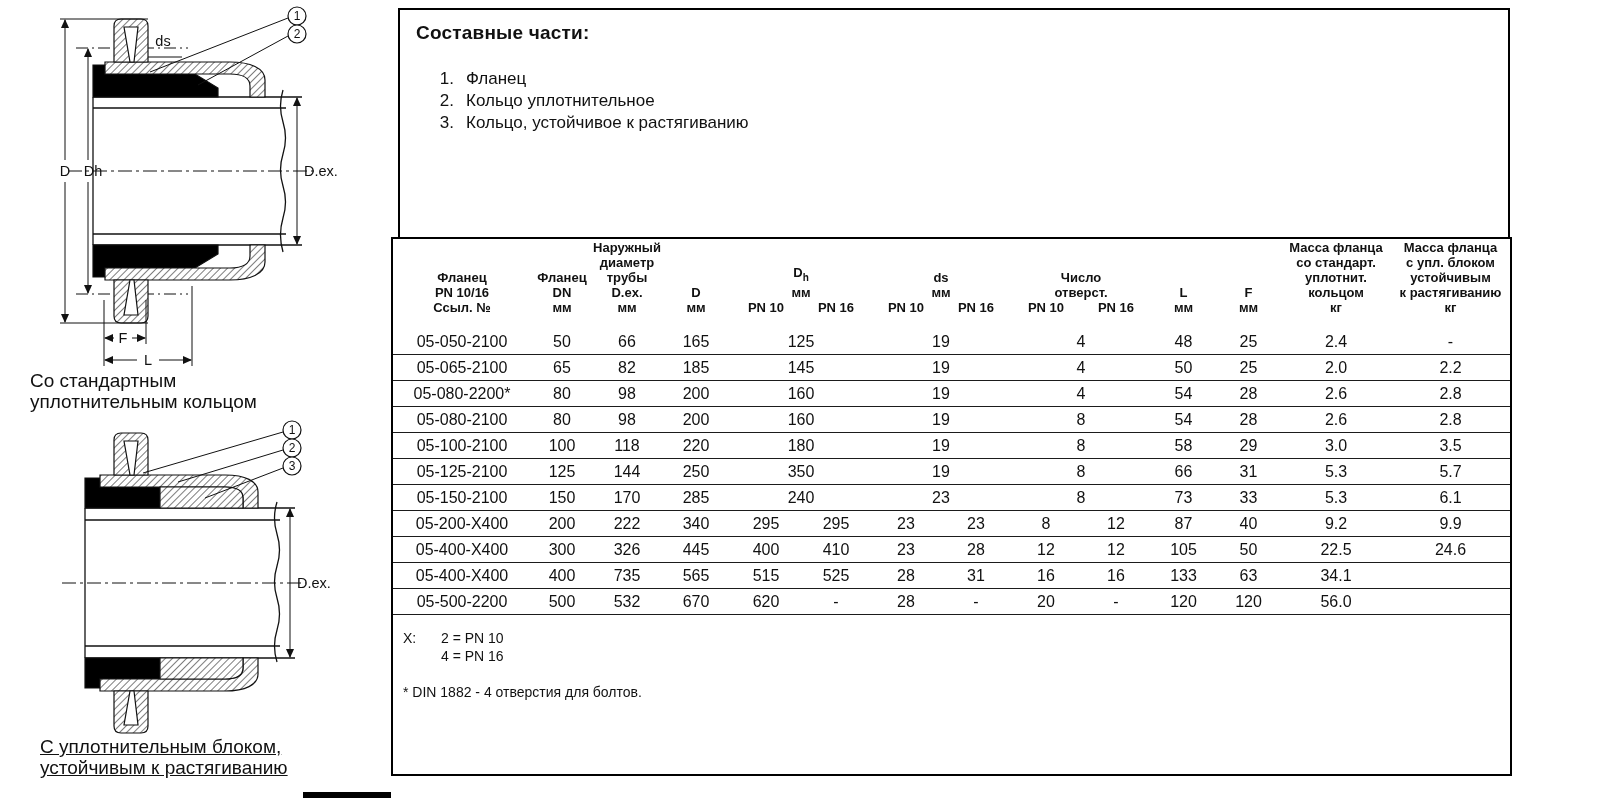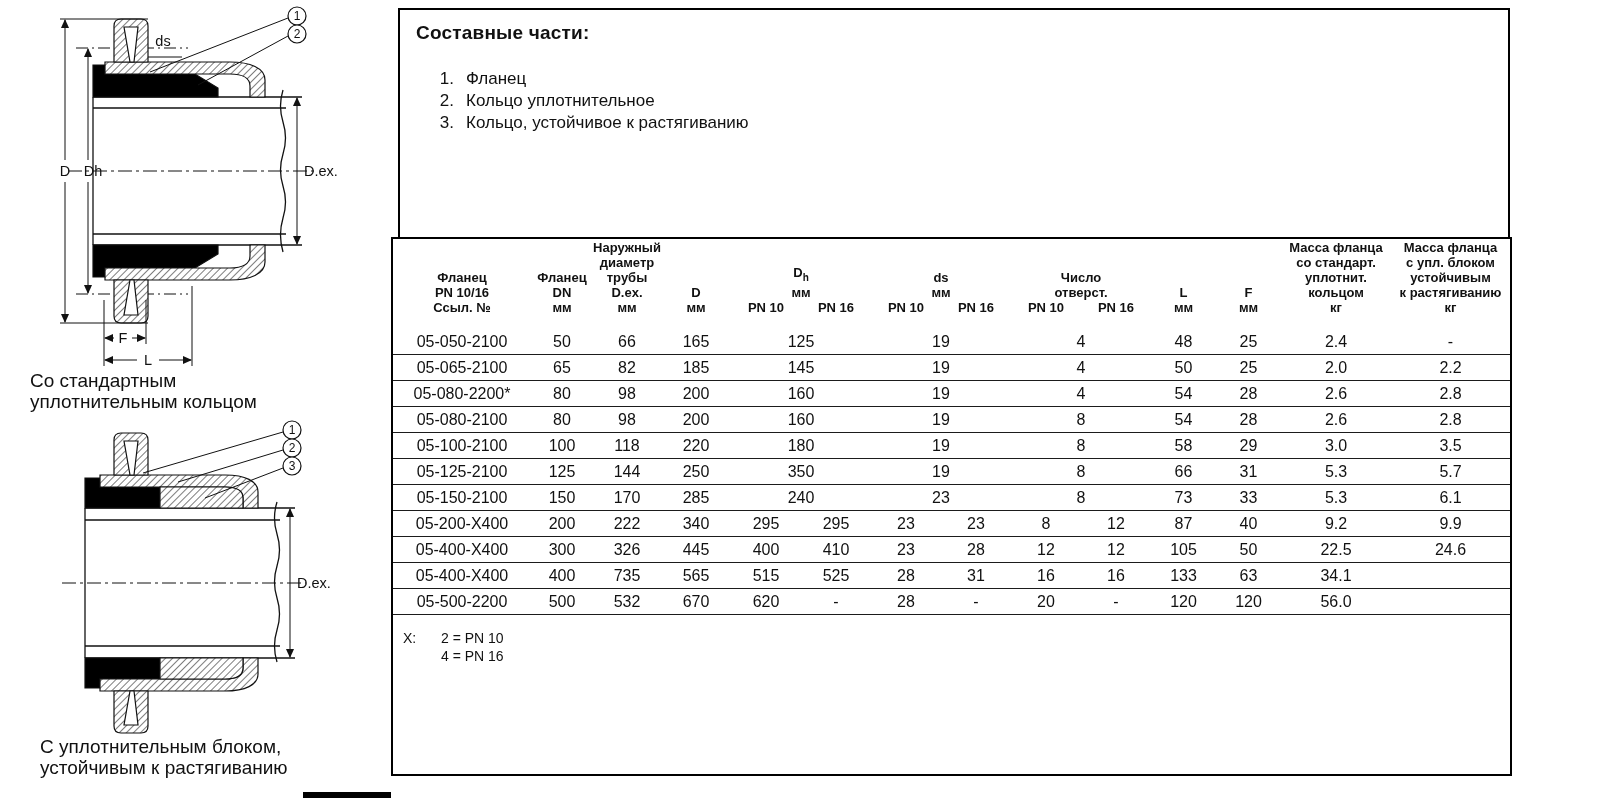--- a/index.html
+++ b/index.html
@@ -36,21 +36,21 @@
   .footnotes { margin:14px 0 0 10px; font-size:14px; line-height:18px; }
   .fx { display:flex; }
   .fx .xl { width:38px; }
   .din { margin-top:18px; }
 
   
   .drawing { position:absolute; left:0; top:0; }
   .drawing2 { position:absolute; left:0; top:420px; }
   .cap { position:absolute; text-align:left; font-size:19px; line-height:21px; }
   .cap1 { left:30px; top:370px; width:320px; }
-  .cap2 { left:40px; top:736px; width:320px; }
+  .cap2 { left:40px; top:736px; width:320px;text-decoration:underline; }
   .bottom-strip { position:absolute; left:303px; top:792px; width:88px; height:6px; background:#000; }
   svg text { font-family:"Liberation Sans", sans-serif; fill:#111; }
 </style>
 </head>
 <body>
 
 <div class="page">
 
   <svg class="drawing" width="390" height="368" viewBox="0 0 390 368">
     <defs>
@@ -452,16 +452,17 @@
     </table>
 
     <div class="footnotes">
       <div class="fx">
         <span class="xl">X:</span>
         <span>
           <div>2 = PN 10</div>
           <div>4 = PN 16</div>
         </span>
       </div>
+      <div class="din">* DIN 1882 - 4 отверстия для болтов.</div>
     </div>
   </div>
 
 </div>
 
 </body></html>

